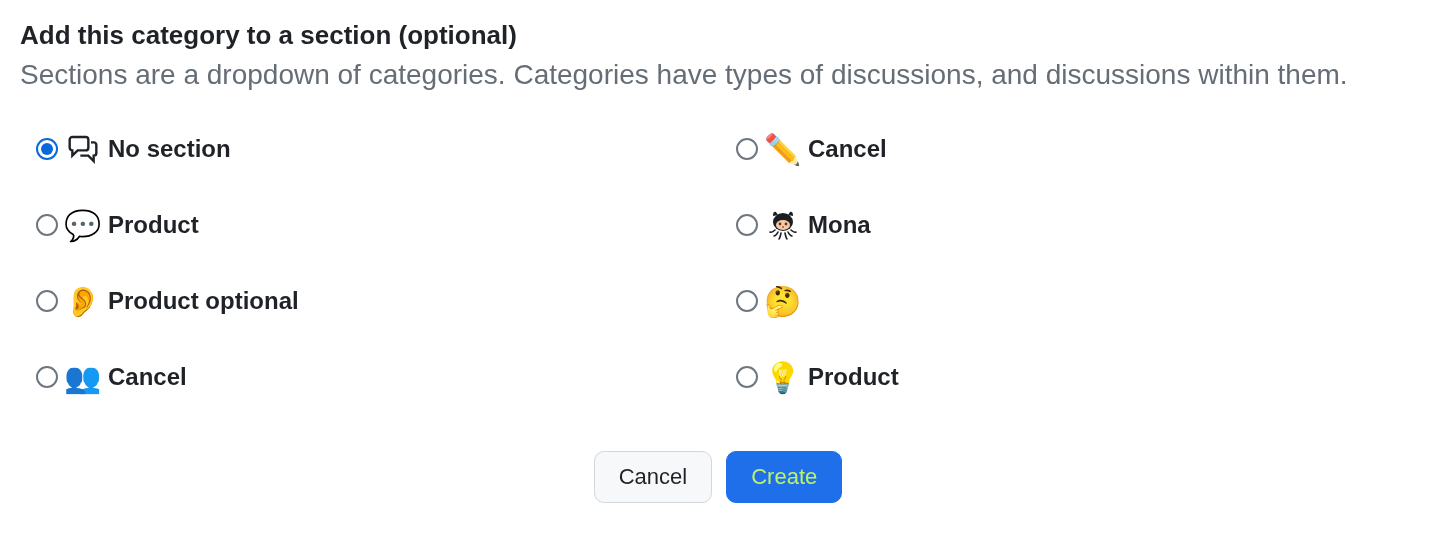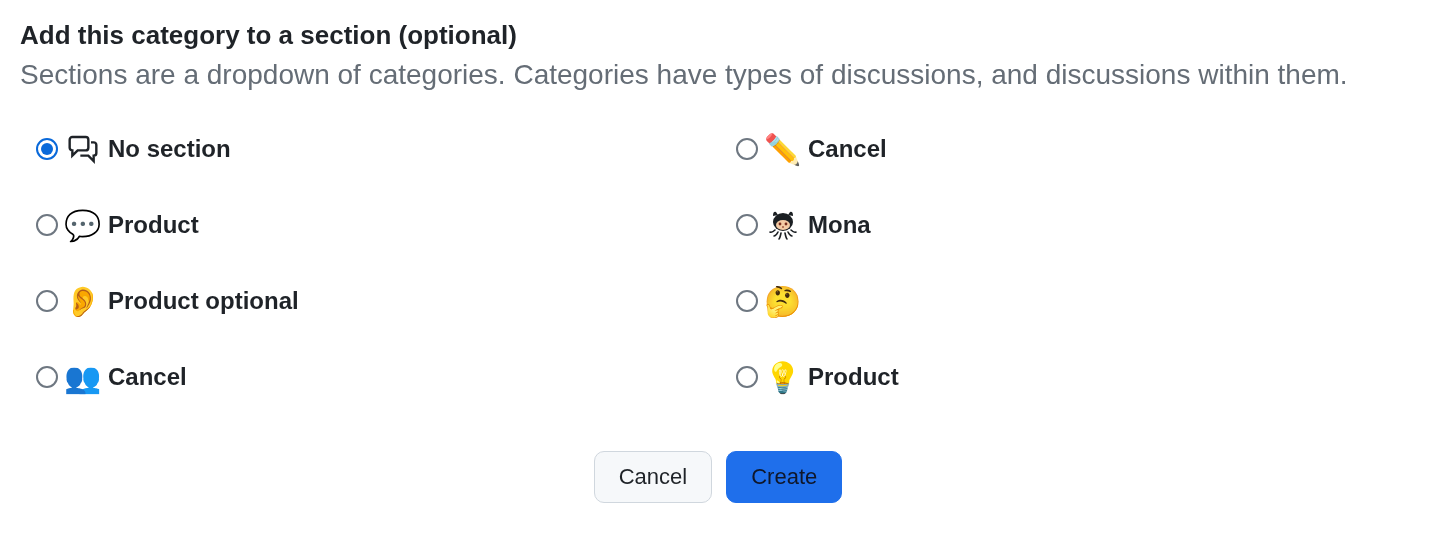--- a/index.html
+++ b/index.html
@@ -94,21 +94,21 @@
       cursor: pointer;
       border: 1px solid;
     }
     .btn-secondary {
       background: #f6f8fa;
       color: #1f2328;
       border-color: #d0d7de;
     }
     .btn-primary {
       background: #1f6feb;
-      color: #0f172a;
+      color: #bef264;
       border-color: #1f6feb;
     }
     .mona-svg {
       width: 32px;
       height: 32px;
     }
   </style>
 </head>
 <body>
 

